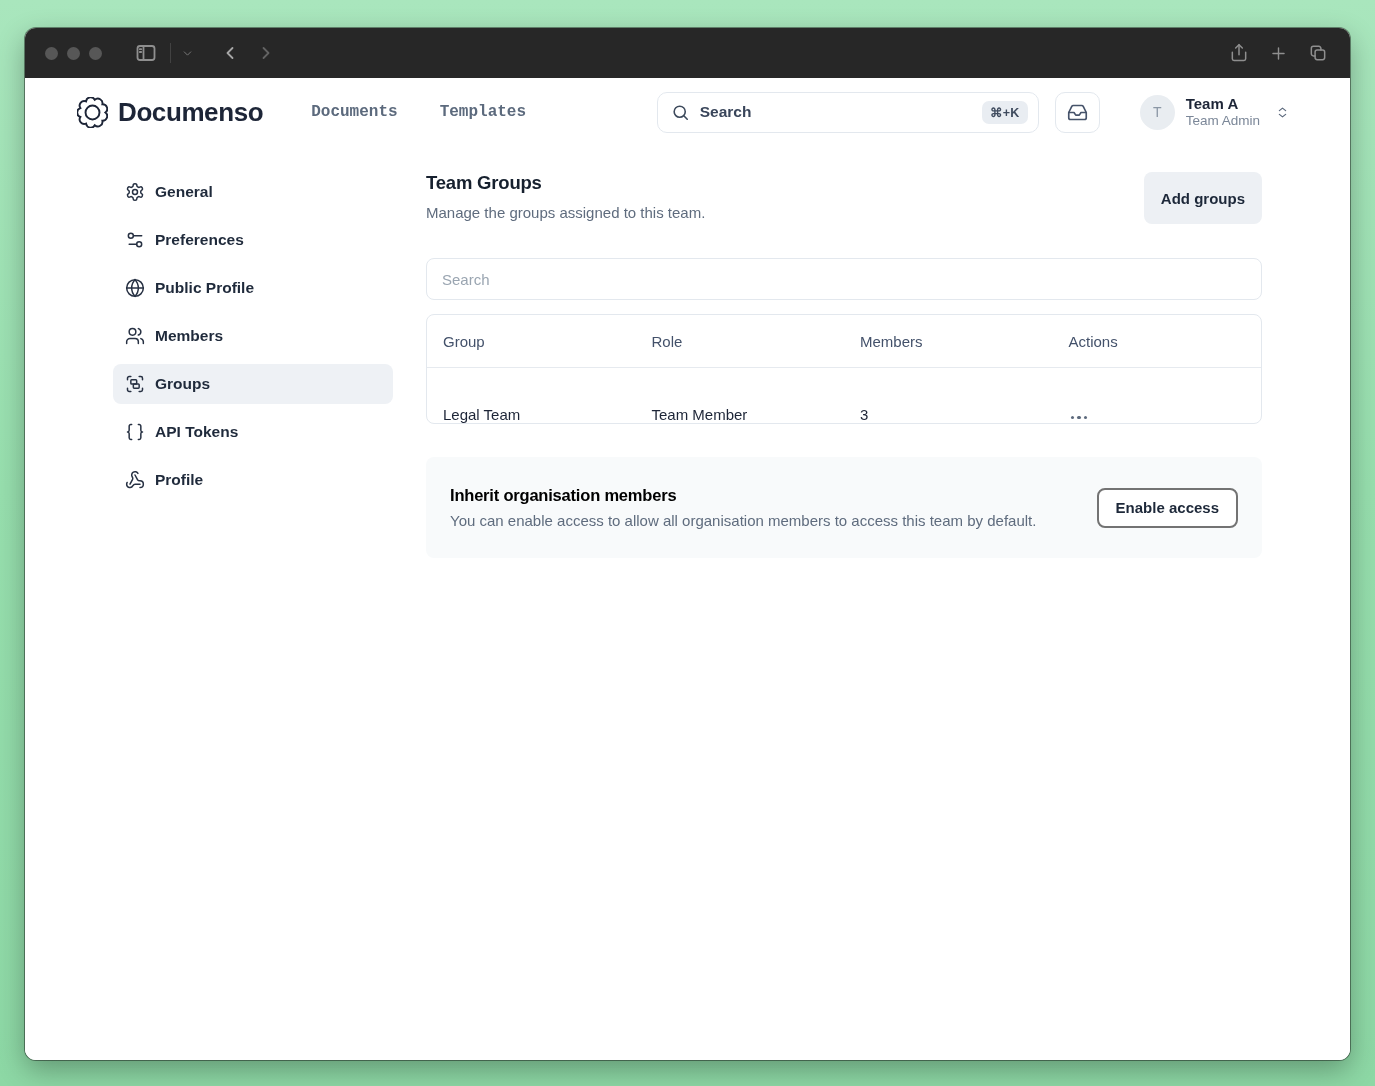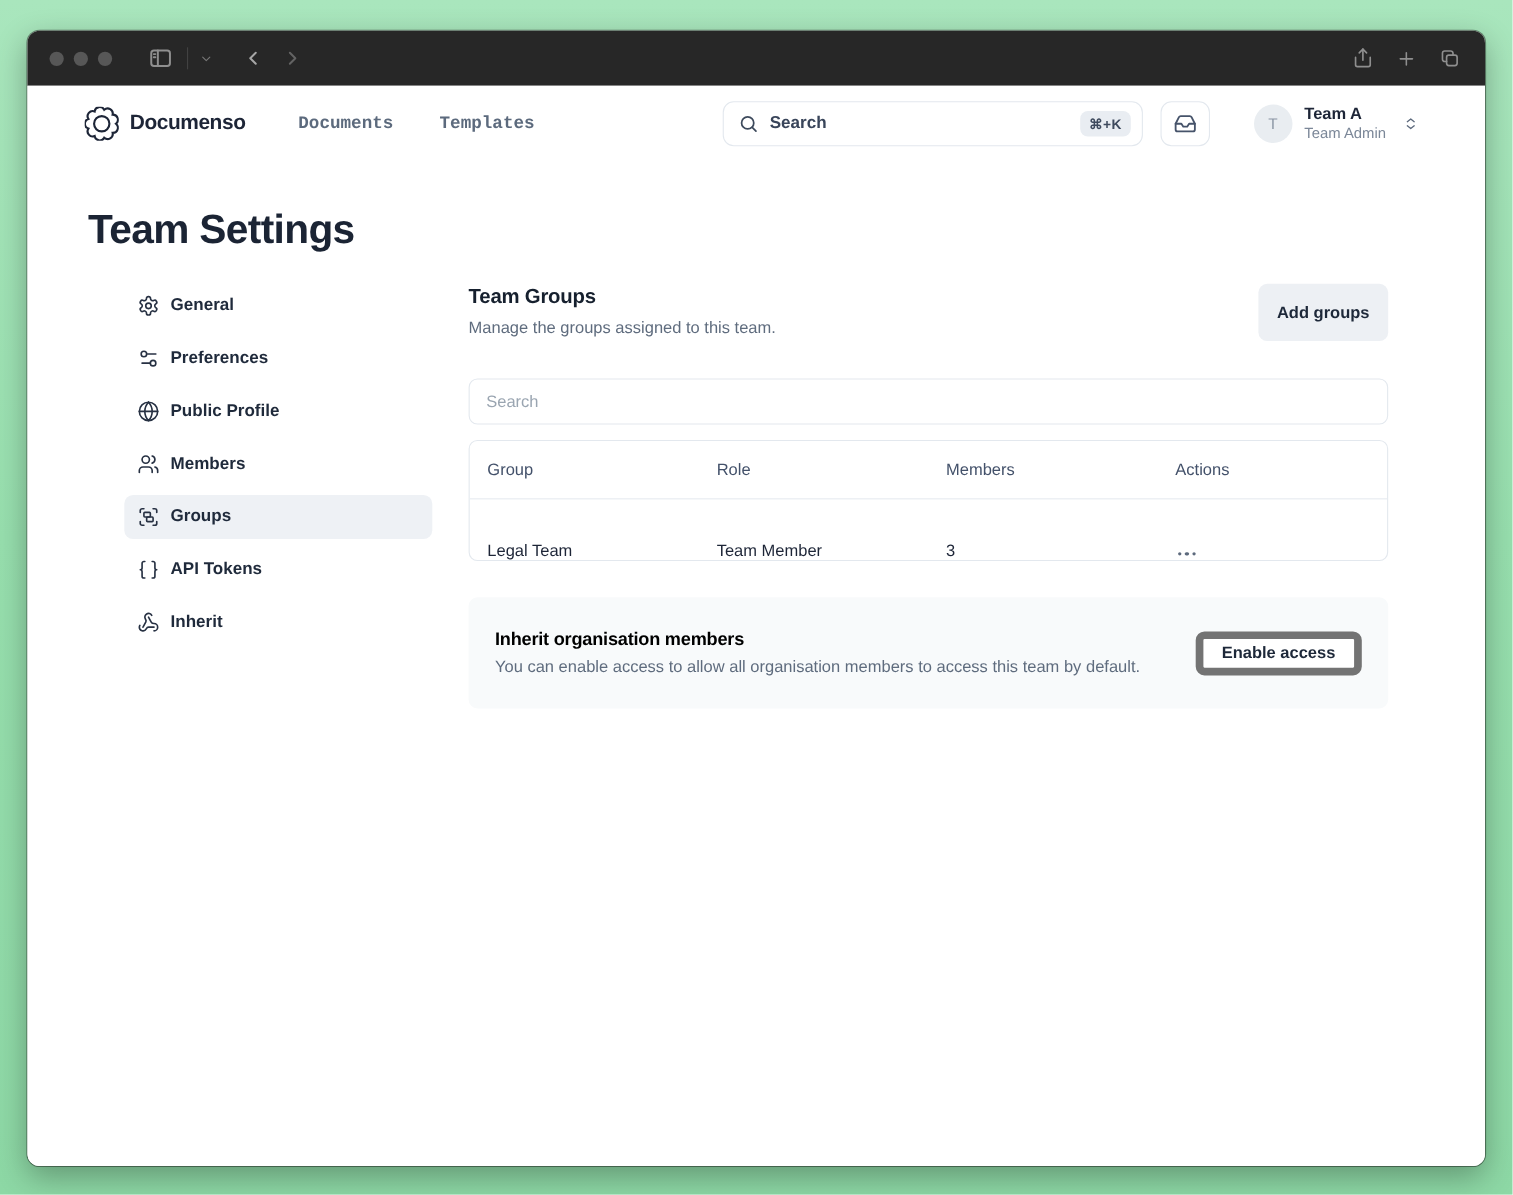--- a/index.html
+++ b/index.html
@@ -28,21 +28,21 @@
   .tb-icon.bright svg { stroke:#a6a6a6; stroke-width:2.2; }
   .tb-icon.dim svg { stroke:#636363; stroke-width:2.2; }
   .tb-icon.faint svg { stroke:#787878; }
   .tb-divider { width:1px; height:20px; background:#424242; margin:0 10px 0 12px; }
   .tb-right { margin-left:auto; display:flex; align-items:center; gap:20px; }
   
   .content { position:absolute; top:50px; left:0; right:0; bottom:0; background:#fff; border-radius:0 0 11px 11px; overflow:hidden; }
   .app-header { display:flex; align-items:center; height:66px; padding:2px 60px 0 52px; }
   .brand { display:flex; align-items:center; gap:10px; }
   .brand svg { stroke:#1d2537; fill:none; }
-  .brand-name { font-size:19px; font-weight:700; color:#1d2537; letter-spacing:-.4px; }
+  .brand-name { font-size:26px; font-weight:700; color:#1d2537; letter-spacing:-.4px; }
   .nav { display:flex; gap:42px; margin-left:48px;font-family:Liberation Mono, monospace; }
   .nav-link { font-size:16px; font-weight:600; color:#5c6a7d; cursor:pointer; }
   .search-bar {
     margin-left:auto; width:382px; height:41px; border:1px solid #e3e8ee; border-radius:10px;
     display:flex; align-items:center; padding:0 10px 0 13px; gap:10px; background:#fff;
   }
   .search-bar svg { stroke:#3d4a5c; fill:none; stroke-width:2; stroke-linecap:round; flex-shrink:0; }
   .search-input { border:none; outline:none; flex:1; font-family:inherit; font-size:15.5px; font-weight:600; color:#2c3748; min-width:0; background:transparent; }
   .search-input::placeholder { color:#39455a; opacity:1; }
   .kbd-badge { background:#e9edf2; border-radius:7px; padding:4px 8px; font-size:12.5px; font-weight:600; color:#3f4b5e; letter-spacing:.3px; }
@@ -70,21 +70,21 @@
   .table { margin-top:14px; border:1px solid #e3e8ee; border-radius:8px; overflow:hidden; }
   .thead { display:flex; align-items:center; height:52px; }
   .th { width:25%; padding:0 16px; font-size:15px; font-weight:500; color:#43516a; }
   .trow { display:flex; align-items:flex-end; height:56px; border-top:1px solid #e6eaef; }
   .td { width:25%; padding:0 16px; font-size:15px; color:#1d2537; }
   .dots-btn { background:none; border:none; display:flex; gap:3px; align-items:center; padding:4px 2px; cursor:pointer; }
   .dots-btn i { width:3.5px; height:3.5px; border-radius:50%; background:#5d6a7d; display:block; }
   .inherit-card { margin-top:33px; background:#f8fafb; border-radius:8px; padding:29px 24px; display:flex; align-items:center; }
   .inherit-title { font-size:16.5px; font-weight:700; color:#000000; letter-spacing:-.2px; }
   .inherit-desc { margin-top:7px; font-size:15px; color:#5f6c7e; }
-  .enable-btn { margin-left:auto; height:40px; padding:0 17px; background:#fff; border:7px solid #737373; border-radius:8px; font-family:inherit; font-size:15px; font-weight:600; color:#1d2839; cursor:pointer; flex-shrink:0; }
+  .enable-btn { margin-left:auto; height:40px; padding:0 17px; background:#fff; border:2px solid #737373; border-radius:8px; font-family:inherit; font-size:15px; font-weight:600; color:#1d2839; cursor:pointer; flex-shrink:0; }
 </style>
 </head>
 <body>
 
 <div class="window">
 
   <div class="titlebar">
     <div class="traffic">
       <span class="dot"></span>
       <span class="dot"></span>
@@ -193,21 +193,20 @@
         </span>
         <span class="chev">
           <svg width="15" height="15" viewBox="0 0 24 24" style="display:block;margin-left:4px;">
               <path d="m7 15 5 4 5-4"></path>
               <path d="m7 9 5-4 5 4"></path>
             </svg>
         </span>
       </div>
     </div>
 
-    <h1 class="page-title">Team Settings</h1>
 
     <div class="layout">
 
       <div class="sidebar">
         <div class="side-item">
           <span>
             <svg width="20" height="20" viewBox="0 0 24 24" style="display:block">
                 <path d="M12.22 2h-.44a2 2 0 0 0-2 2v.18a2 2 0 0 1-1 1.73l-.43.25a2 2 0 0 1-2 0l-.15-.08a2 2 0 0 0-2.73.73l-.22.38a2 2 0 0 0 .73 2.73l.15.1a2 2 0 0 1 1 1.72v.51a2 2 0 0 1-1 1.74l-.15.09a2 2 0 0 0-.73 2.73l.22.38a2 2 0 0 0 2.73.73l.15-.08a2 2 0 0 1 2 0l.43.25a2 2 0 0 1 1 1.73V20a2 2 0 0 0 2 2h.44a2 2 0 0 0 2-2v-.18a2 2 0 0 1 1-1.73l.43-.25a2 2 0 0 1 2 0l.15.08a2 2 0 0 0 2.73-.73l.22-.39a2 2 0 0 0-.73-2.73l-.15-.08a2 2 0 0 1-1-1.74v-.5a2 2 0 0 1 1-1.74l.15-.09a2 2 0 0 0 .73-2.73l-.22-.38a2 2 0 0 0-2.73-.73l-.15.08a2 2 0 0 1-2 0l-.43-.25a2 2 0 0 1-1-1.73V4a2 2 0 0 0-2-2z"></path>
                 <circle cx="12" cy="12" r="3"></circle>
               </svg>
@@ -269,21 +268,21 @@
           <span>API Tokens</span>
         </div>
         <div class="side-item">
           <span>
             <svg width="20" height="20" viewBox="0 0 24 24" style="display:block">
                 <path d="M18 16.98h-5.99c-1.1 0-1.95.94-2.48 1.9A4 4 0 0 1 2 17c.01-.7.2-1.4.57-2"></path>
                 <path d="m6 17 3.13-5.78c.53-.97.1-2.18-.5-3.1a4 4 0 1 1 6.89-4.06"></path>
                 <path d="m12 6 3.13 5.73C15.66 12.7 16.9 13 18 13a4 4 0 0 1 0 8"></path>
               </svg>
           </span>
-          <span>Inherit</span>
+          <span>Profile</span>
         </div>
       </div>
 
       <div class="main">
         <div class="section-head">
           <div>
             <h2 class="section-title">Team Groups</h2>
             <p class="section-desc">Manage the groups assigned to this team.</p>
           </div>
           <button class="add-btn">Add groups</button>

